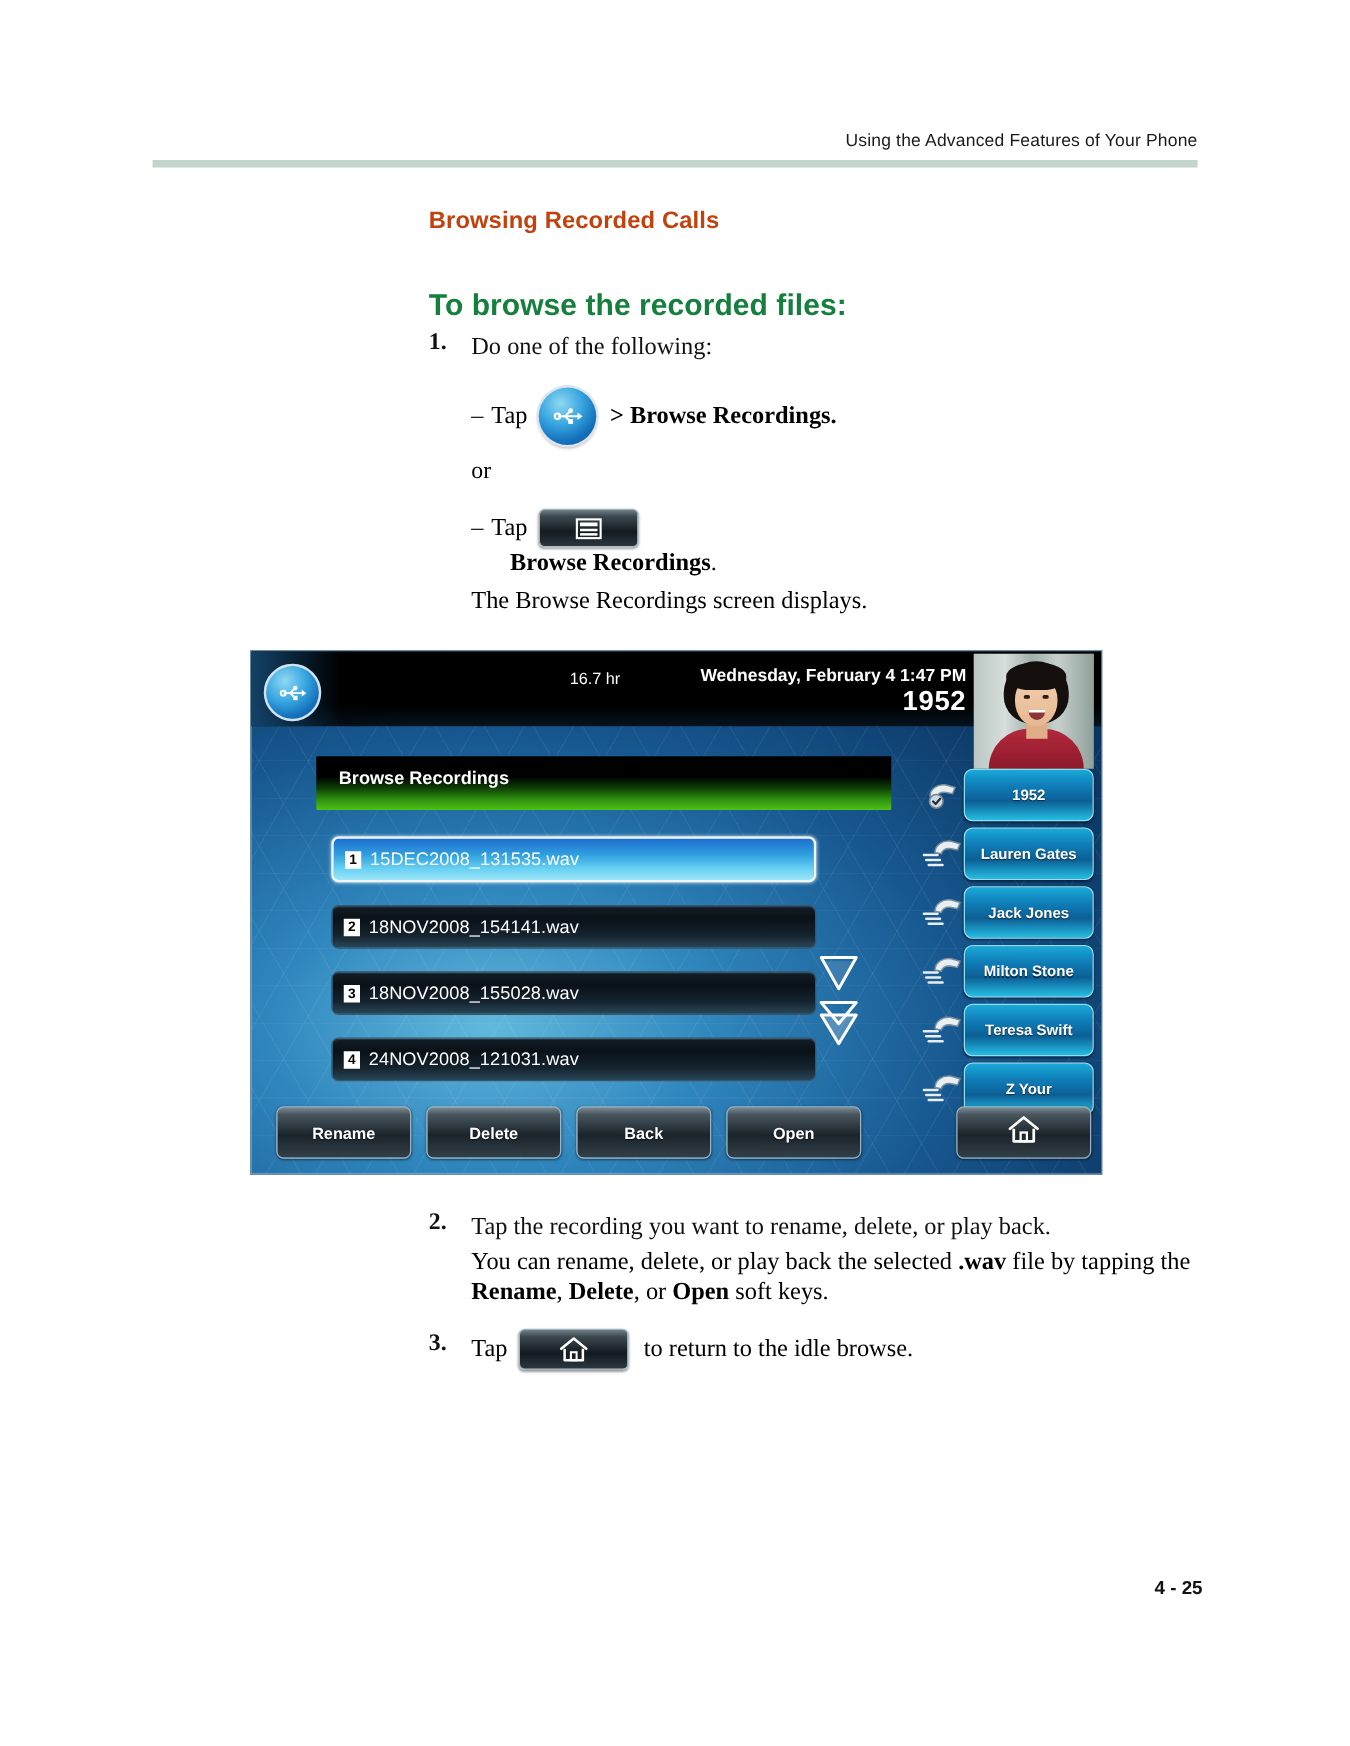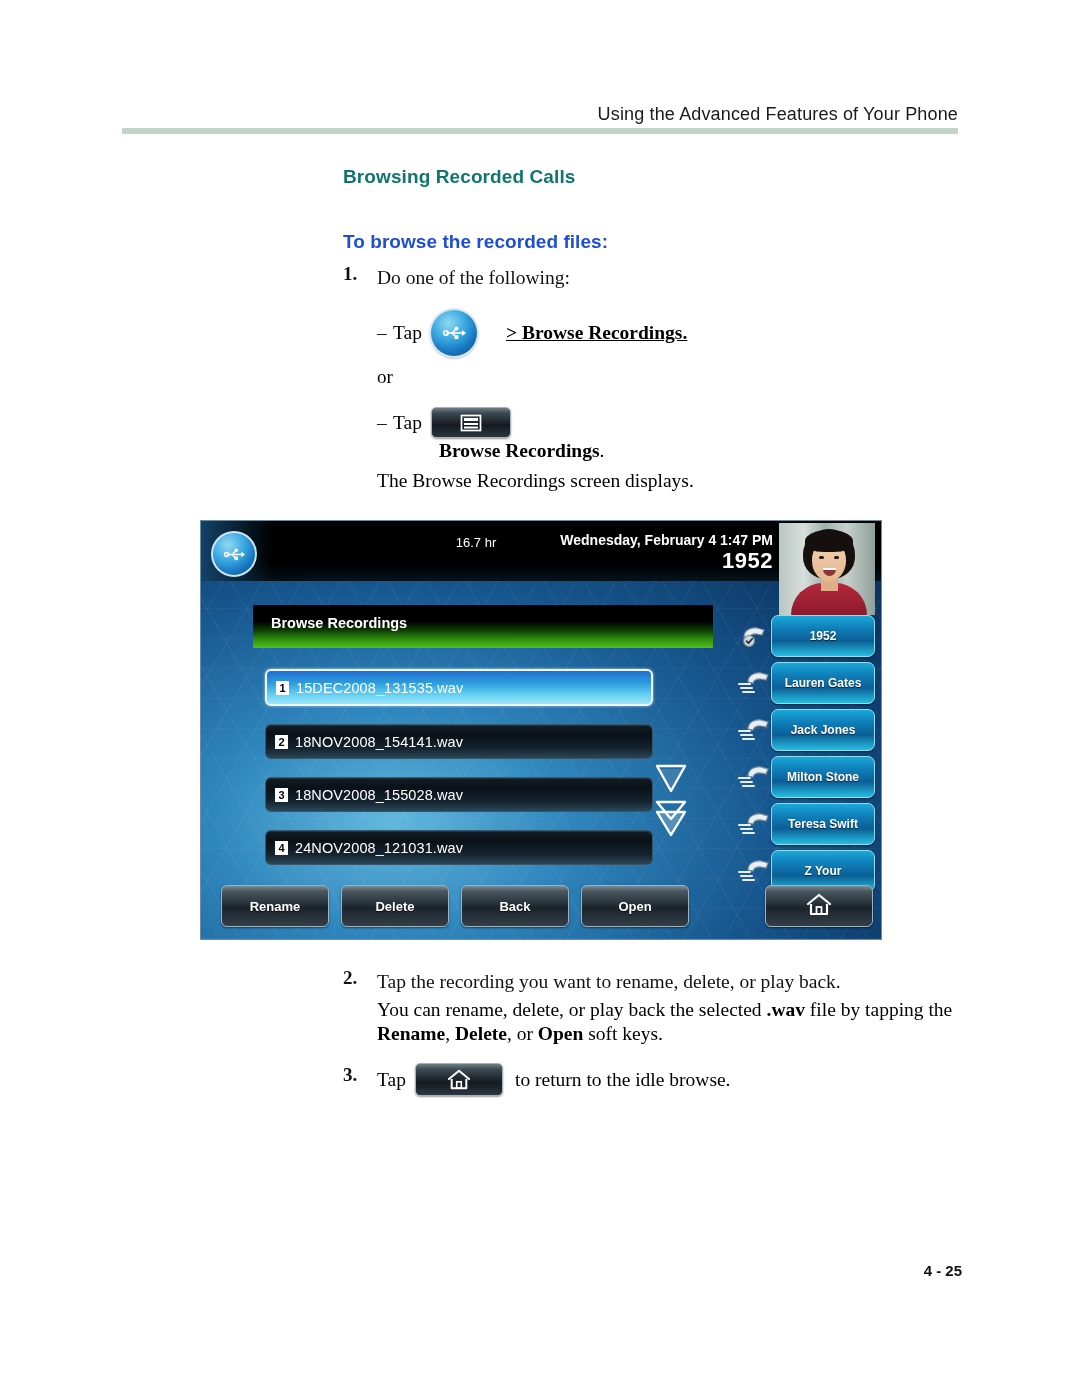--- a/index.html
+++ b/index.html
@@ -16,21 +16,21 @@
     color: #000000;
     overflow: hidden;
   }
 
   
   .page-header {
     position: absolute;
     top: 104px;
     right: 122px;
     font-family: "Liberation Sans", sans-serif;
-    font-size: 18px;
+    font-size: 14px;
     letter-spacing: 0.15px;
     color: #1a1a1a;
     white-space: nowrap;
   }
   .header-rule {
     position: absolute;
     left: 122px;
     top: 128px;
     width: 836px;
     height: 6px;
@@ -39,32 +39,32 @@
 
   
   .section-title {
     position: absolute;
     left: 343px;
     top: 166px;
     font-family: "Liberation Sans", sans-serif;
     font-weight: bold;
     font-size: 19px;
     letter-spacing: 0.1px;
-    color: #0f766e;
+    color: #c2410c;
     white-space: nowrap;
   }
   .task-title {
     position: absolute;
     left: 343px;
     top: 231px;
     font-family: "Liberation Sans", sans-serif;
     font-weight: bold;
-    font-size: 19px;
+    font-size: 24px;
     letter-spacing: 0.05px;
-    color: #1d4ed8;
+    color: #15803d;
     white-space: nowrap;
   }
 
   
   .step {
     position: absolute;
     font-size: 19.5px;
     line-height: 30px;
     color: #111;
   }
@@ -455,39 +455,39 @@
         <line x1="6" y1="8" x2="21" y2="8"></line>
         <line x1="11" y1="8" x2="15" y2="4"></line>
         <line x1="11" y1="8" x2="15" y2="12"></line>
       </g>
       <circle cx="5" cy="8" r="2.2" fill="none" stroke="#ffffff" stroke-width="1.6"></circle>
       <polygon points="21,5 25,8 21,11" fill="#ffffff"></polygon>
       <circle cx="15.5" cy="3.5" r="1.9" fill="#ffffff"></circle>
       <rect x="13.6" y="10.3" width="3.8" height="3.8" fill="#ffffff"></rect>
     </svg>
   </span>
-  <span class="bold-run" style="margin-left:29px;text-decoration:underline;">&gt; Browse Recordings.</span>
+  <span class="bold-run" style="margin-left:11px;">&gt; Browse Recordings.</span>
 </div>
 
 <div class="or-line">or</div>
 
 <div class="dash-row" style="left:377px; top:407px;">
   <span class="dash">–</span>
   <span class="tapword">Tap</span>
   <span class="menu-btn">
     <svg width="22" height="18" viewBox="0 0 22 18" aria-hidden="true">
       <rect x="1.5" y="1.5" width="19" height="15" fill="none" stroke="#ffffff" stroke-width="1.7"></rect>
       <rect x="4" y="4" width="14" height="3" fill="#ffffff"></rect>
       <rect x="4" y="9" width="14" height="2" fill="#ffffff"></rect>
       <rect x="4" y="12.5" width="14" height="2" fill="#ffffff"></rect>
     </svg>
   </span>
 </div>
 
-<div class="sub-line" style="left:408px; top:440px;margin-left:31px;">
+<div class="sub-line" style="left:408px; top:440px;">
   <span class="bold-run">Browse Recordings</span><span>.</span>
 </div>
 
 <div class="sub-line" style="left:377px; top:470px;">The Browse Recordings screen displays.</div>
 
 <div class="phone">
 
   <div class="status-bar">
     <div class="status-bar-fade"></div>
     <div class="capacity">16.7 hr</div>

